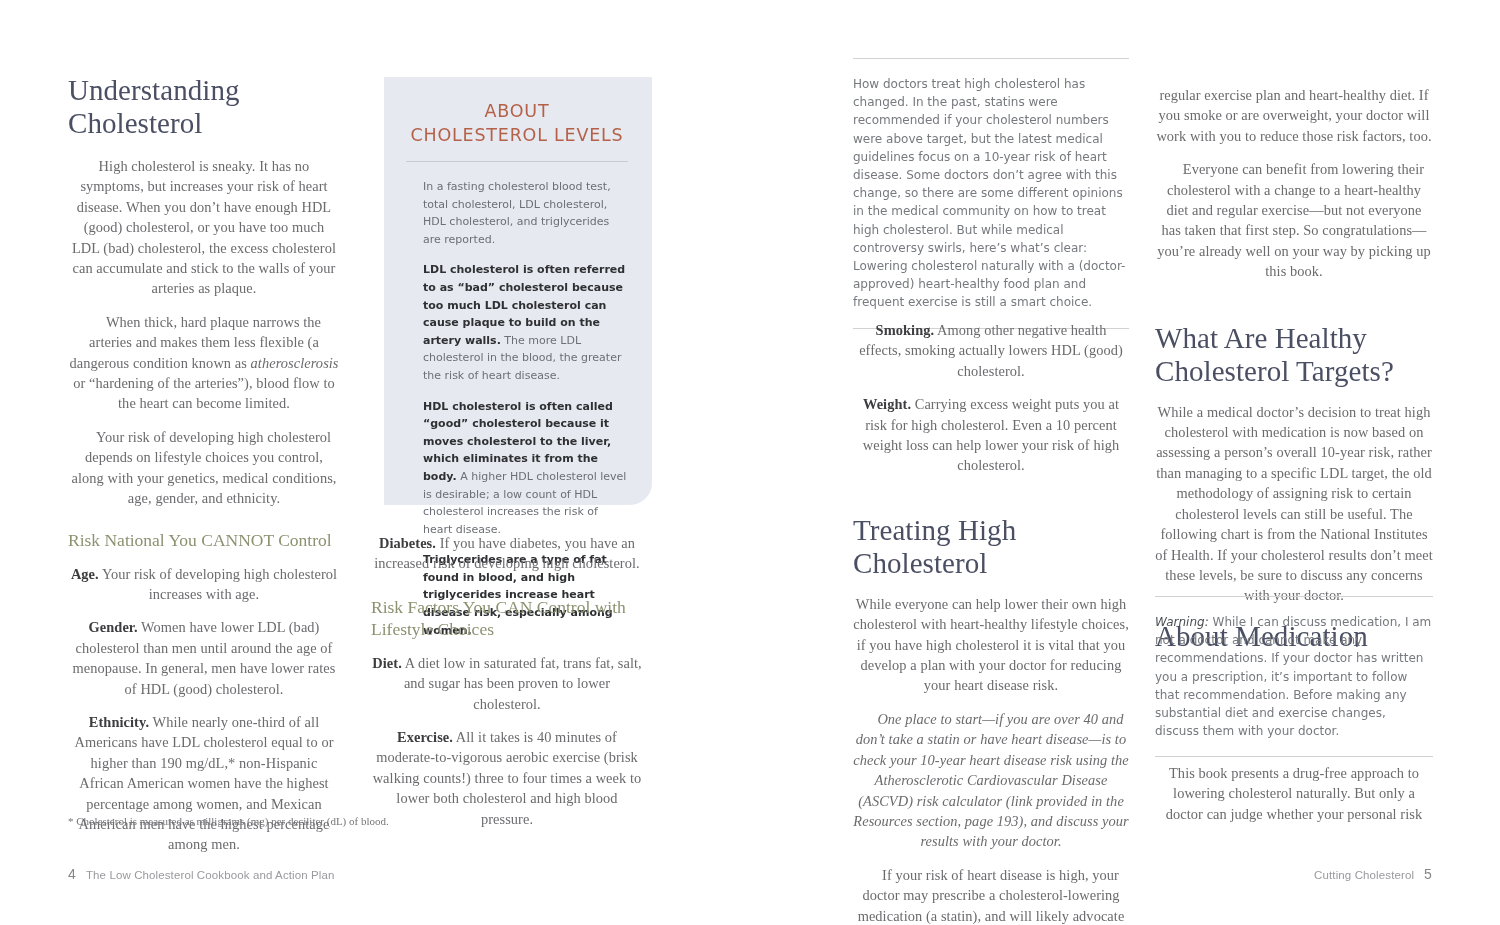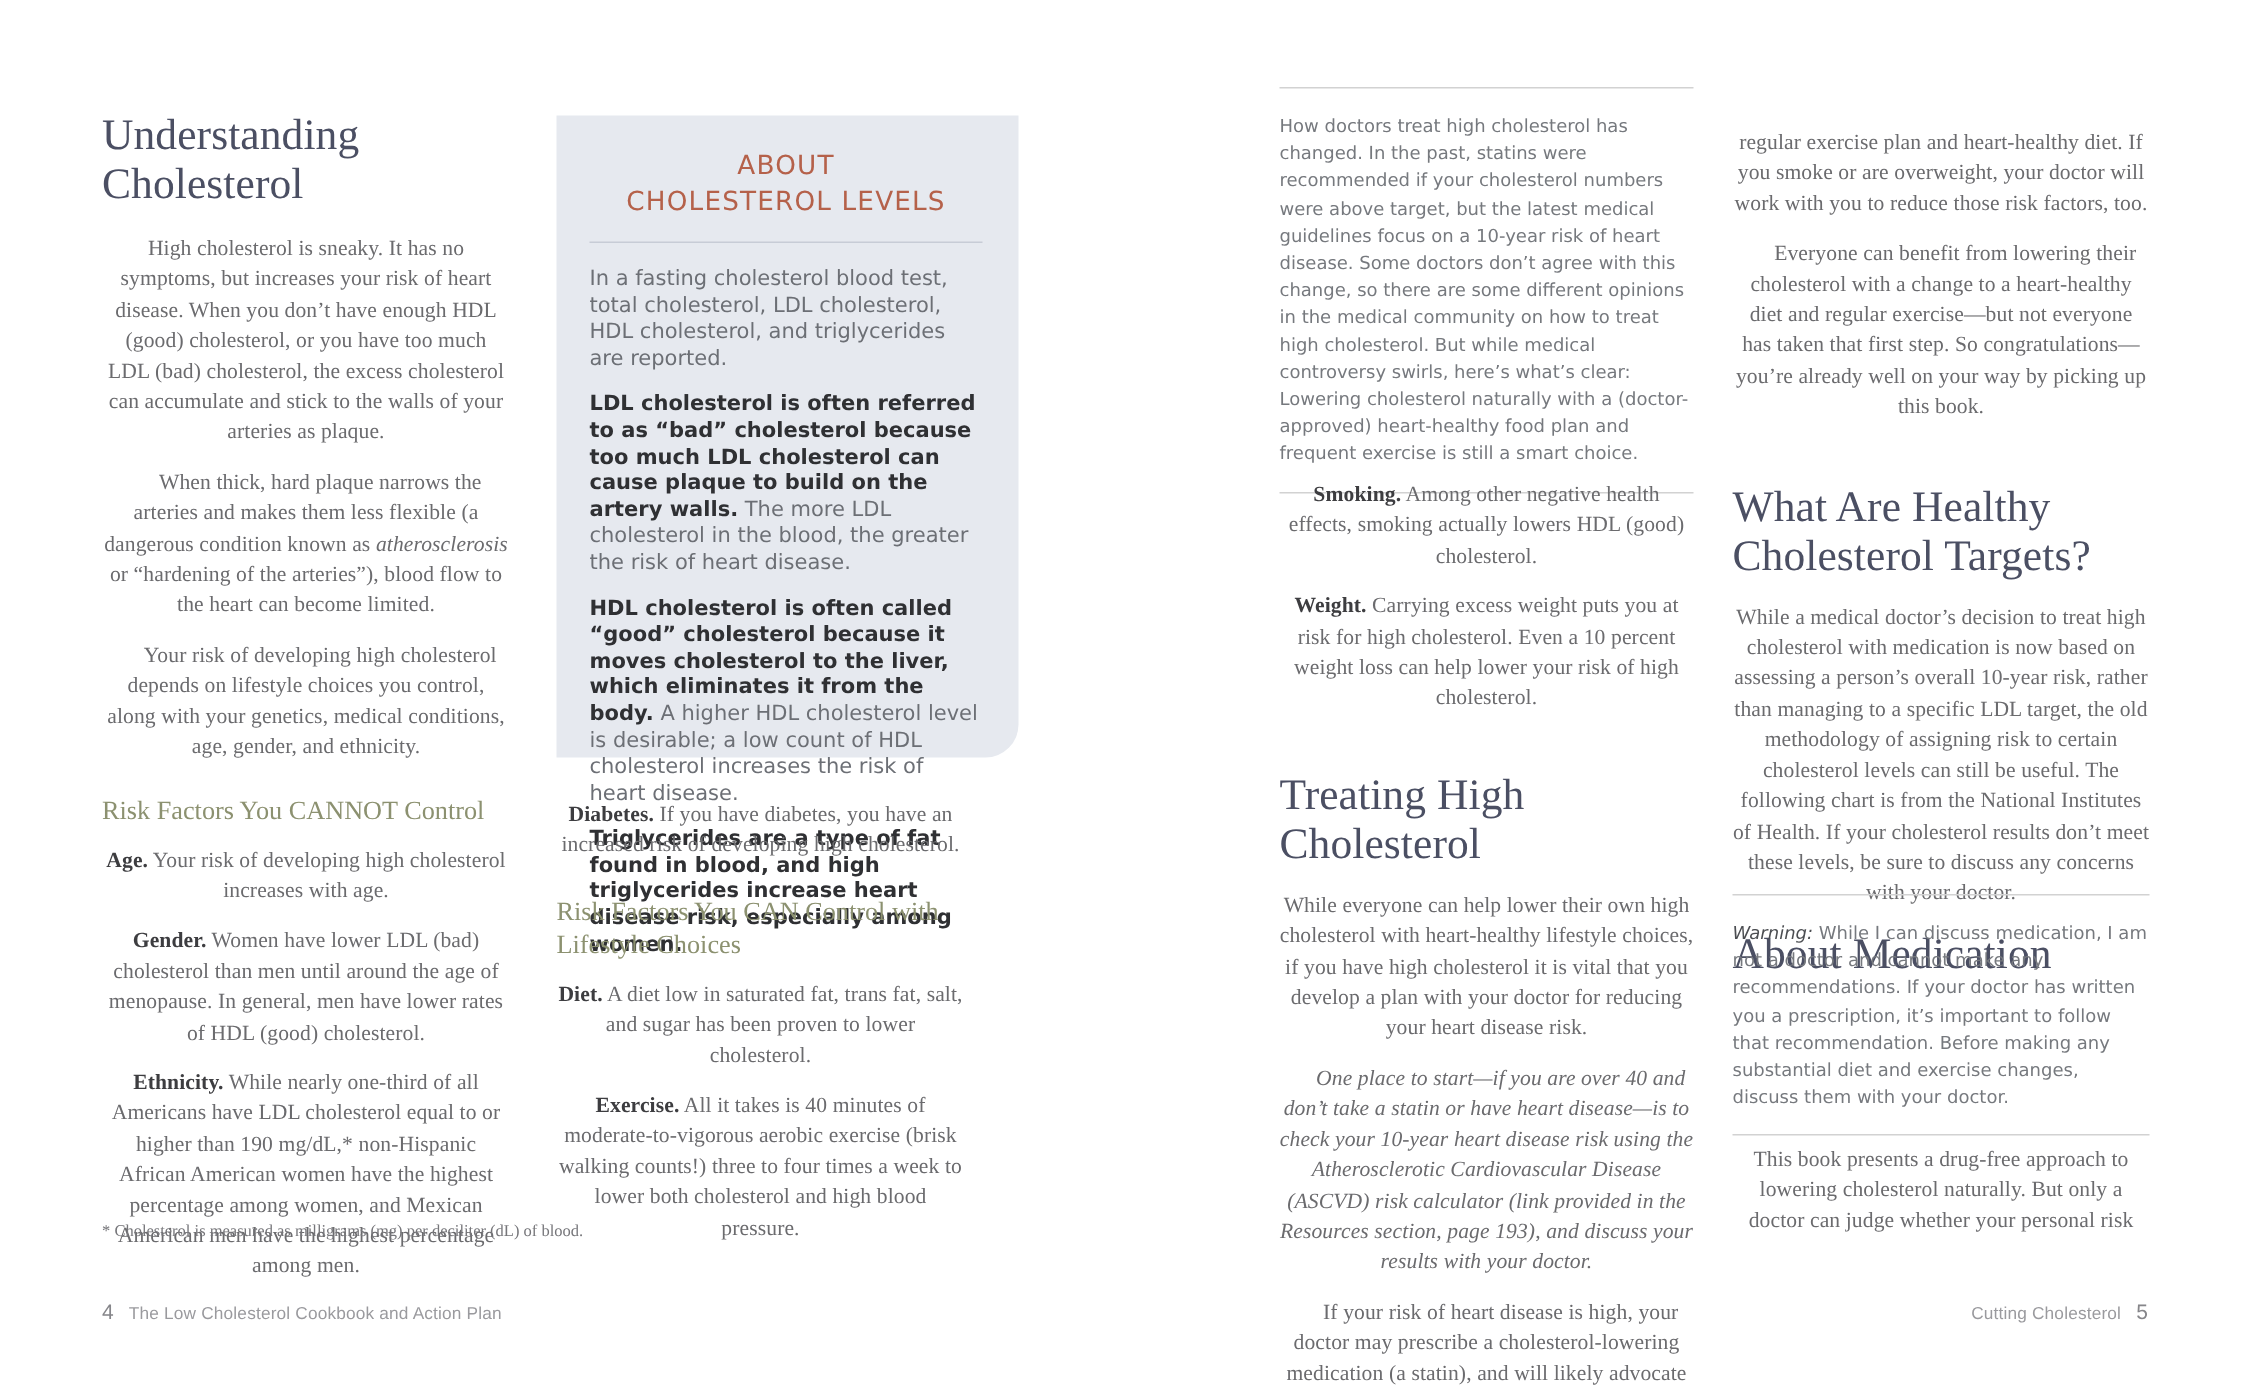--- a/index.html
+++ b/index.html
@@ -74,24 +74,24 @@
     letter-spacing: .045em;
     margin: 0;
   }
   .callout-rule {
     height: 1px;
     background: #c7ccd6;
     margin: 14px 0 16px 0;
   }
   .callout-p {
     font-family: "DejaVu Sans", "Liberation Sans", sans-serif;
-    font-size: 14px;
+    font-size: 11px;
     line-height: 17.6px;
     color: #6c6f75;
-    margin: 0 0 13px 0;
+    margin: 0 0 13px 17px;
   }
   .callout-p b { color: #2f3033; font-weight: 700; }
 
   
   .note-block {
     position: absolute;
     box-sizing: border-box;
   }
   .note-rule { height: 1px; background: #d2d2d2; }
   .note-p {
@@ -135,34 +135,34 @@
       <h1 class="chapter-head">Understanding Cholesterol</h1>
 
       <p class="body-p">High cholesterol is sneaky. It has no symptoms, but increases your risk of heart disease. When you don’t have enough HDL (good) cholesterol, or you have too much LDL (bad) cholesterol, the excess cholesterol can accumulate and stick to the walls of your arteries as plaque.</p>
 
       <p class="body-p indent" style="margin-top:0;">
         <span>When thick, hard plaque narrows the arteries and makes them less flexible (a dangerous condition known as </span><em>atherosclerosis</em><span> or “hardening of the arteries”), blood flow to the heart can become limited.</span>
       </p>
 
       <p class="body-p indent" style="margin-top:0;">Your risk of developing high cholesterol depends on lifestyle choices you control, along with your genetics, medical conditions, age, gender, and ethnicity.</p>
 
-      <h2 class="sub-head" style="margin-top:20px;">Risk Factors You CANNOT Control</h2>
+      <h2 class="sub-head" style="margin-top:20px;">Risk National You CANNOT Control</h2>
 
       <p class="body-p">
         <b>Age.</b><span> Your risk of developing high cholesterol increases with age.</span>
       </p>
       <p class="body-p">
         <b>Gender.</b><span> Women have lower LDL (bad) cholesterol than men until around the age of menopause. In general, men have lower rates of HDL (good) cholesterol.</span>
       </p>
       <p class="body-p">
         <b>Ethnicity.</b><span> While nearly one-third of all Americans have LDL cholesterol equal to or higher than 190 mg/dL,* non-Hispanic African American women have the highest percentage among women, and Mexican American men have the highest percentage among men.</span>
       </p>
     </div>
 
-    <div class="callout" style="left:371px; top:77px; width:308px; height:428px; padding:22px 24px 20px 22px;">
+    <div class="callout" style="left:384px; top:77px; width:268px; height:428px; padding:22px 24px 20px 22px;">
       <div>
         <p class="callout-title">ABOUT</p>
         <p class="callout-title">CHOLESTEROL LEVELS</p>
       </div>
       <div class="callout-rule"></div>
 
       <p class="callout-p">In a fasting cholesterol blood test, total cholesterol, LDL cholesterol, HDL cholesterol, and triglycerides are reported.</p>
 
       <p class="callout-p">
         <b>LDL cholesterol is often referred to as “bad” cholesterol because too much LDL cholesterol can cause plaque to build on the artery walls.</b><span> The more LDL cholesterol in the blood, the greater the risk of heart disease.</span>

